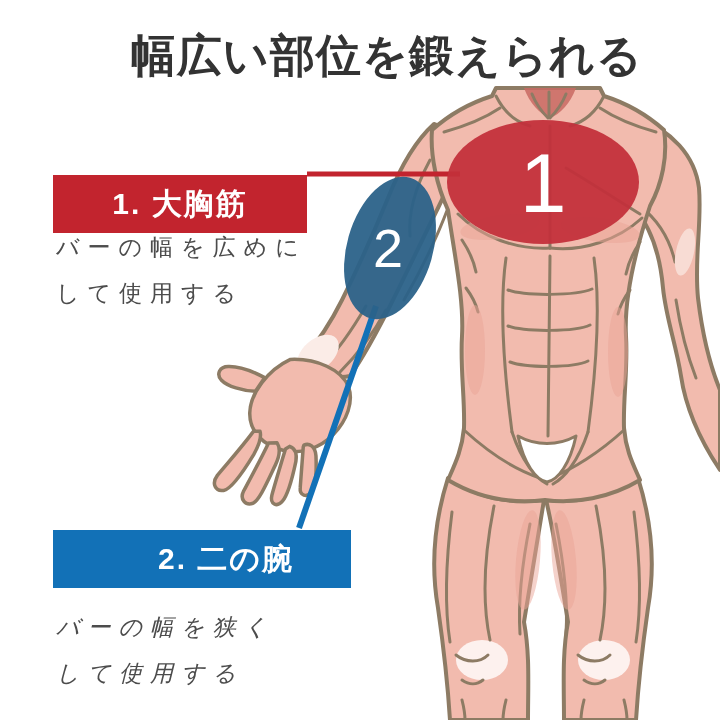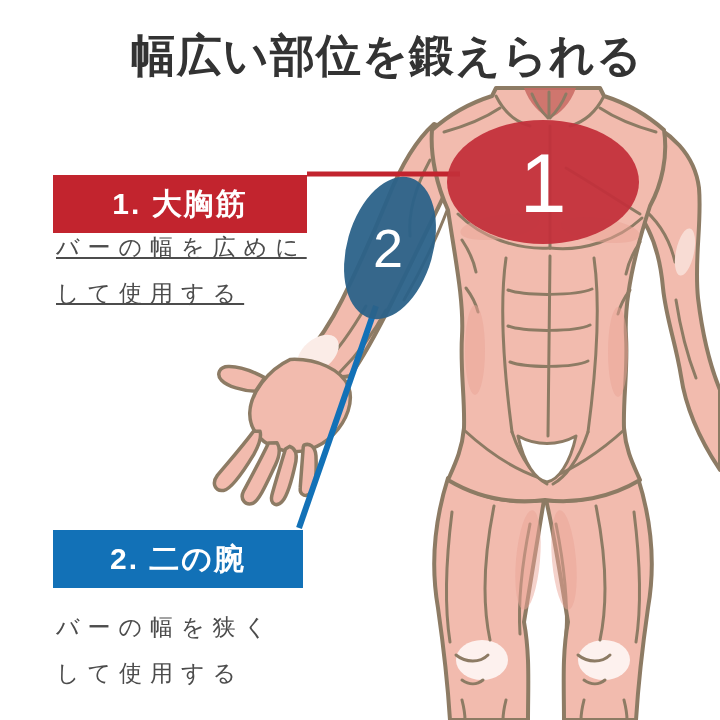--- a/index.html
+++ b/index.html
@@ -10,27 +10,27 @@
   #body-art{position:absolute;left:0;top:0;width:720px;height:720px;}
   .page-title{
     position:absolute;top:26px;left:0;width:720px;text-align:center;
     font-size:45px;font-weight:800;color:#333333;letter-spacing:1px;margin-left:27px;
   }
   .banner{
     position:absolute;display:flex;align-items:center;justify-content:center;
     color:#ffffff;font-size:30px;font-weight:700;letter-spacing:2px;
   }
   .banner.red{left:53px;top:147px;width:254px;height:58px;background:#c2242e;margin-top:28px;}
-  .banner.blue{left:53px;top:530px;width:250px;height:58px;background:#1271b7;}
+  .banner.blue{left:53px;top:530px;width:250px;height:58px;background:#1271b7;padding-left:48px;}
   .desc{
     position:absolute;color:#4c4c4c;font-size:23px;letter-spacing:8px;
     line-height:46px;white-space:nowrap;
   }
-  .desc.one{left:56px;top:224px;text-decoration:underline;}
-  .desc.two{left:56px;top:604px;}
+  .desc.one{left:56px;top:224px;}
+  .desc.two{left:56px;top:604px;font-style:italic;}
   .zone-num{fill:#ffffff;font-family:"Liberation Sans","DejaVu Sans",sans-serif;text-anchor:middle;}
 </style>
 </head>
 <body>
 
 <div id="canvas">
 
   <svg id="body-art" viewBox="0 0 720 720" xmlns="http://www.w3.org/2000/svg">
 
     <g stroke="#8d7b64" stroke-width="4" stroke-linecap="round" stroke-linejoin="round">

